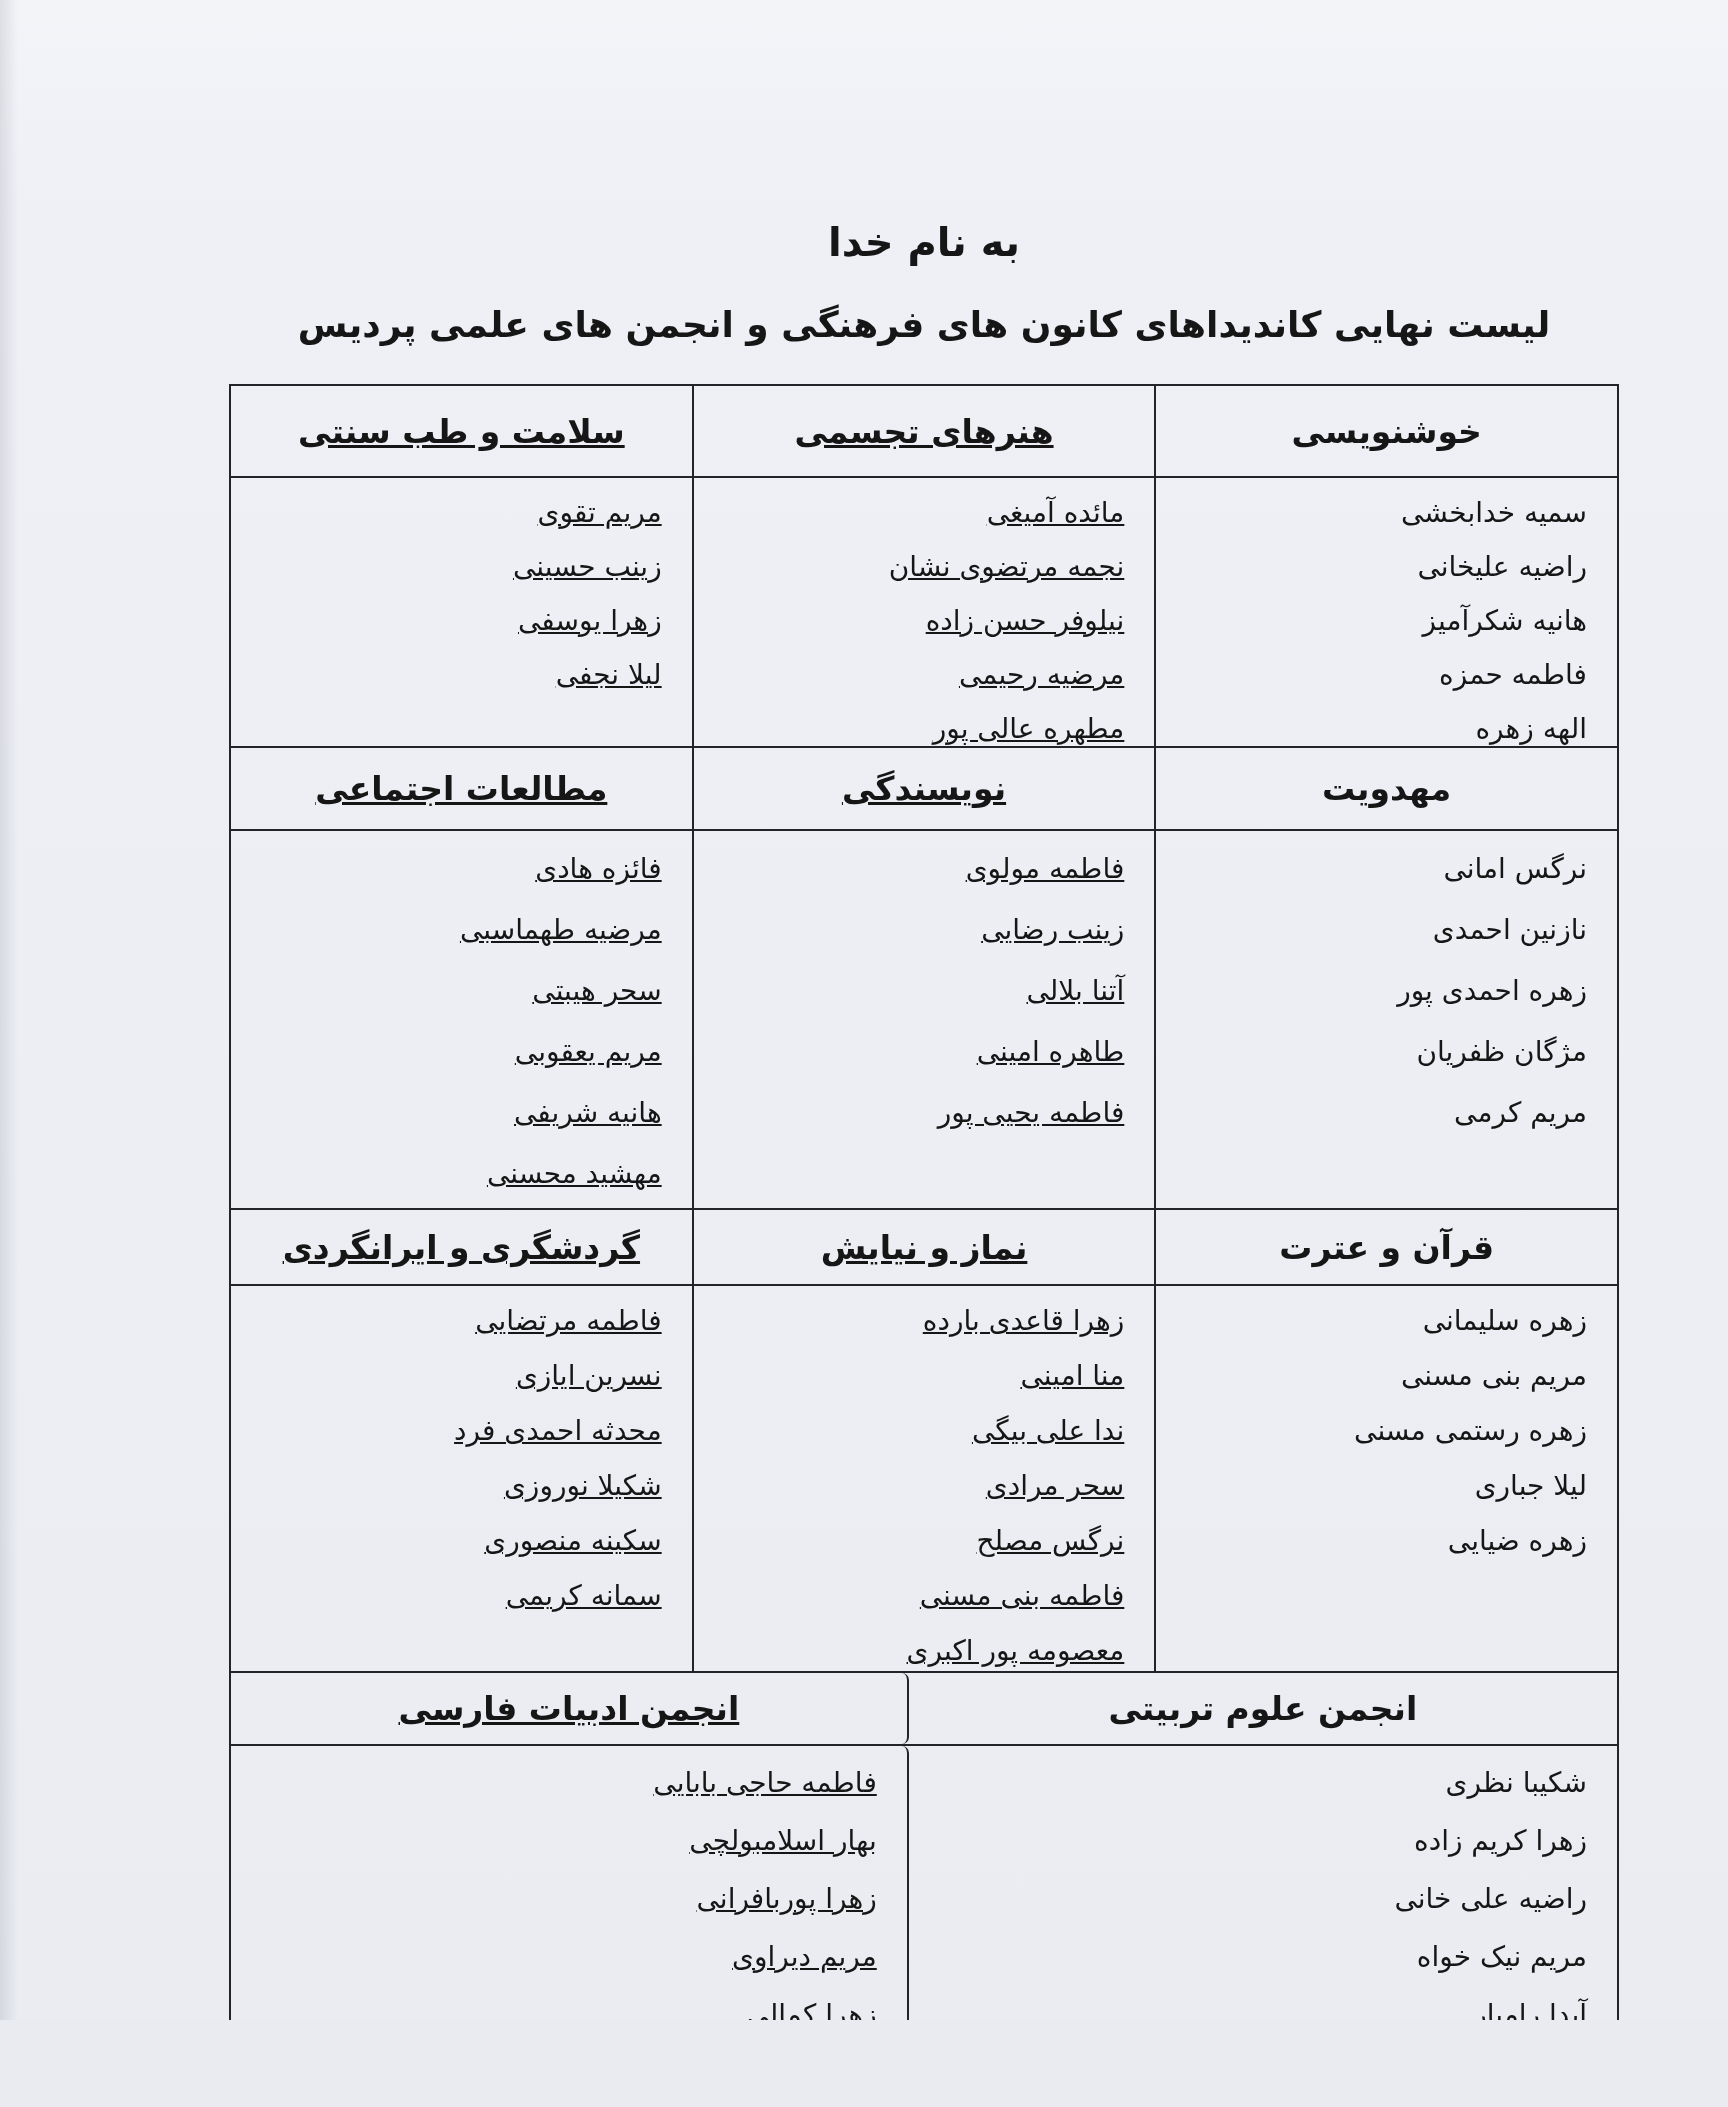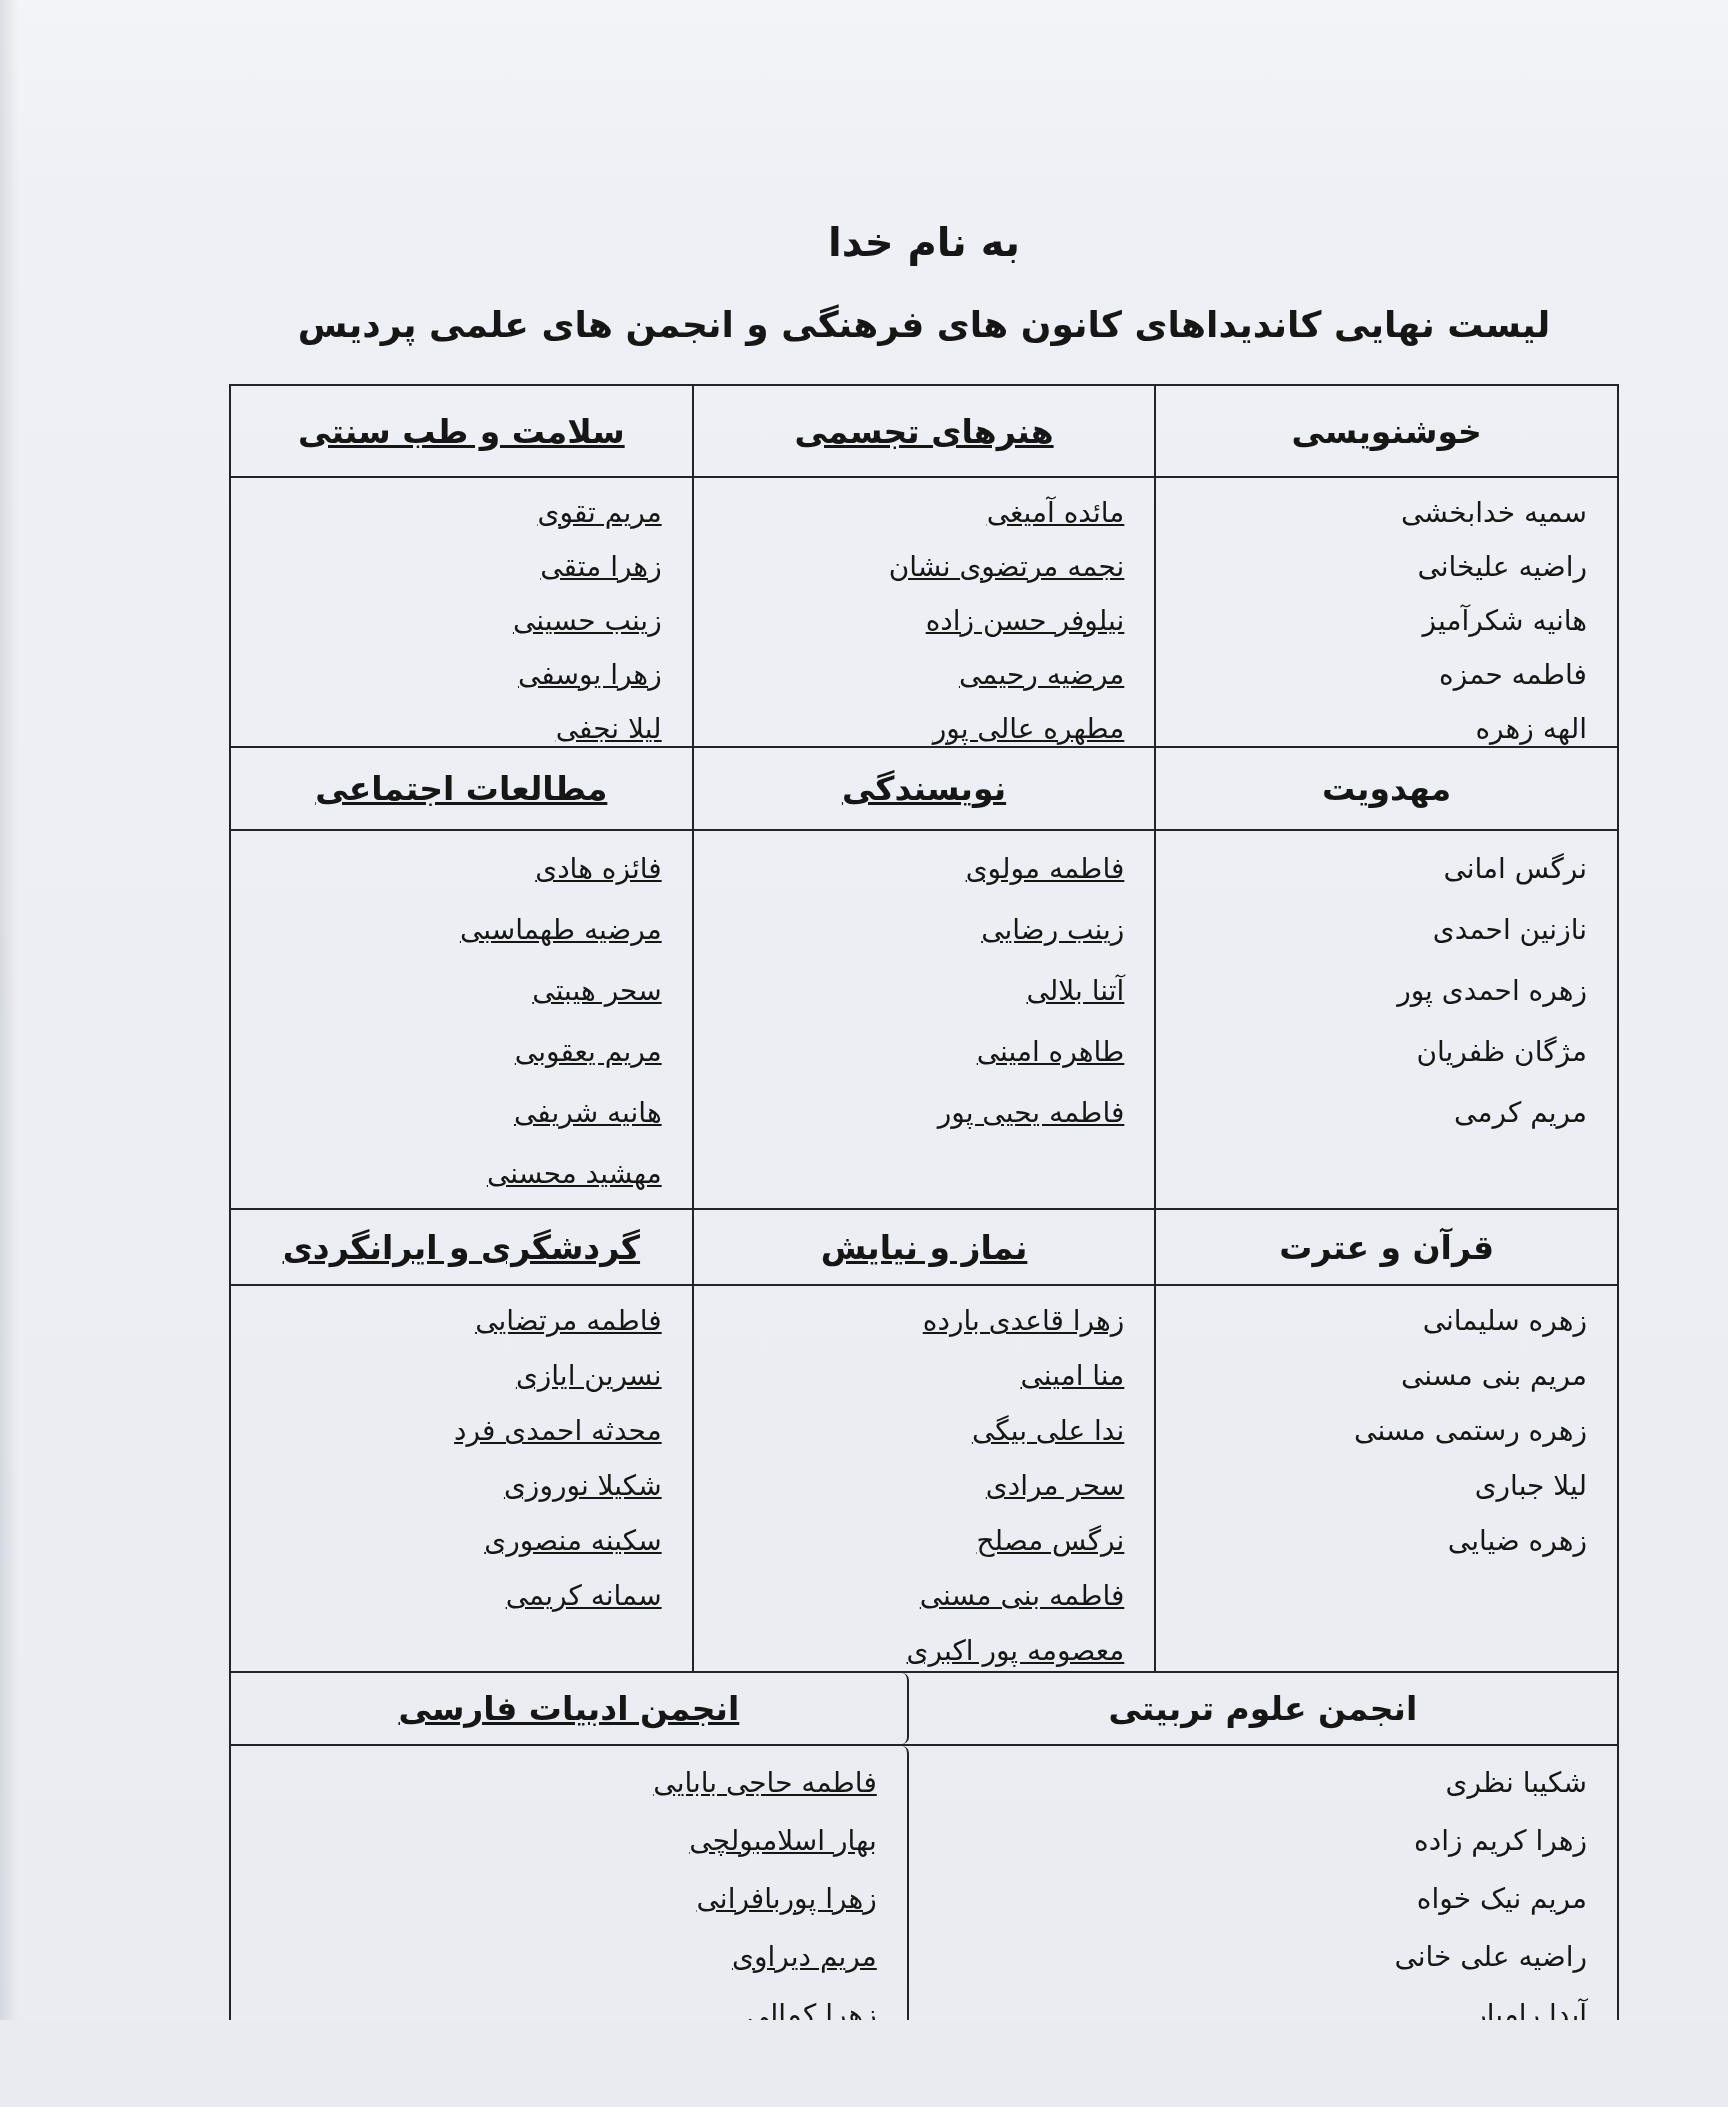--- a/index.html
+++ b/index.html
@@ -98,21 +98,20 @@
       </div>
       <div class="cell bcell">
         <div class="nm">مائده آمیغی</div>
         <div class="nm">نجمه مرتضوی نشان</div>
         <div class="nm">نیلوفر حسن زاده</div>
         <div class="nm">مرضیه رحیمی</div>
         <div class="nm">مطهره عالی پور</div>
       </div>
       <div class="cell bcell">
         <div class="nm">مریم تقوی</div>
-        <div class="nm">زهرا متقی</div>
         <div class="nm">زینب حسینی</div>
         <div class="nm">زهرا یوسفی</div>
         <div class="nm">لیلا نجفی</div>
       </div>
     </div>
 
     <div class="row hrow h2">
       <div class="cell hcell">مهدویت</div>
       <div class="cell hcell">نویسندگی</div>
       <div class="cell hcell">مطالعات اجتماعی</div>
@@ -178,22 +177,22 @@
 
     <div class="row hrow h4">
       <div class="cell hcell wide-r">انجمن علوم تربیتی</div>
       <div class="cell hcell wide-l">انجمن ادبیات فارسی</div>
     </div>
 
     <div class="row lh82">
       <div class="cell bcell wide-r">
         <div class="nm">شکیبا نظری</div>
         <div class="nm">زهرا کریم زاده</div>
+        <div class="nm">راضیه علی خانی</div>
         <div class="nm">مریم نیک خواه</div>
-        <div class="nm">راضیه علی خانی</div>
         <div class="nm">آیدا رامیار</div>
         <div class="nm">فاطمه موسوی</div>
       </div>
       <div class="cell bcell wide-l">
         <div class="nm">فاطمه حاجی بابایی</div>
         <div class="nm">بهار اسلامبولچی</div>
         <div class="nm">زهرا پوربافرانی</div>
         <div class="nm">مریم دیراوی</div>
         <div class="nm">زهرا کمالی</div>
         <div class="nm">زینب رضایی</div>

